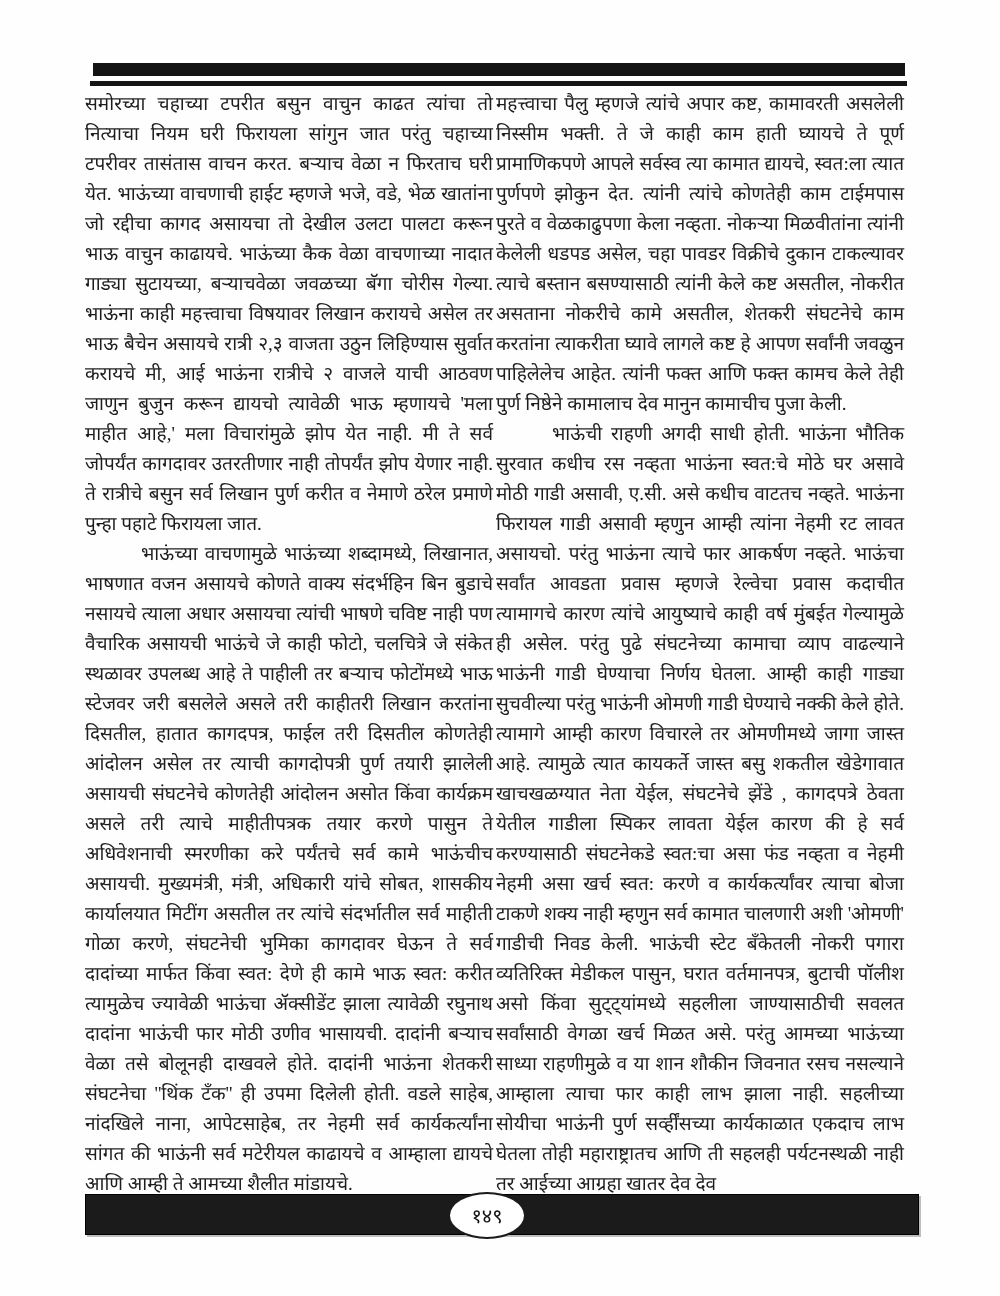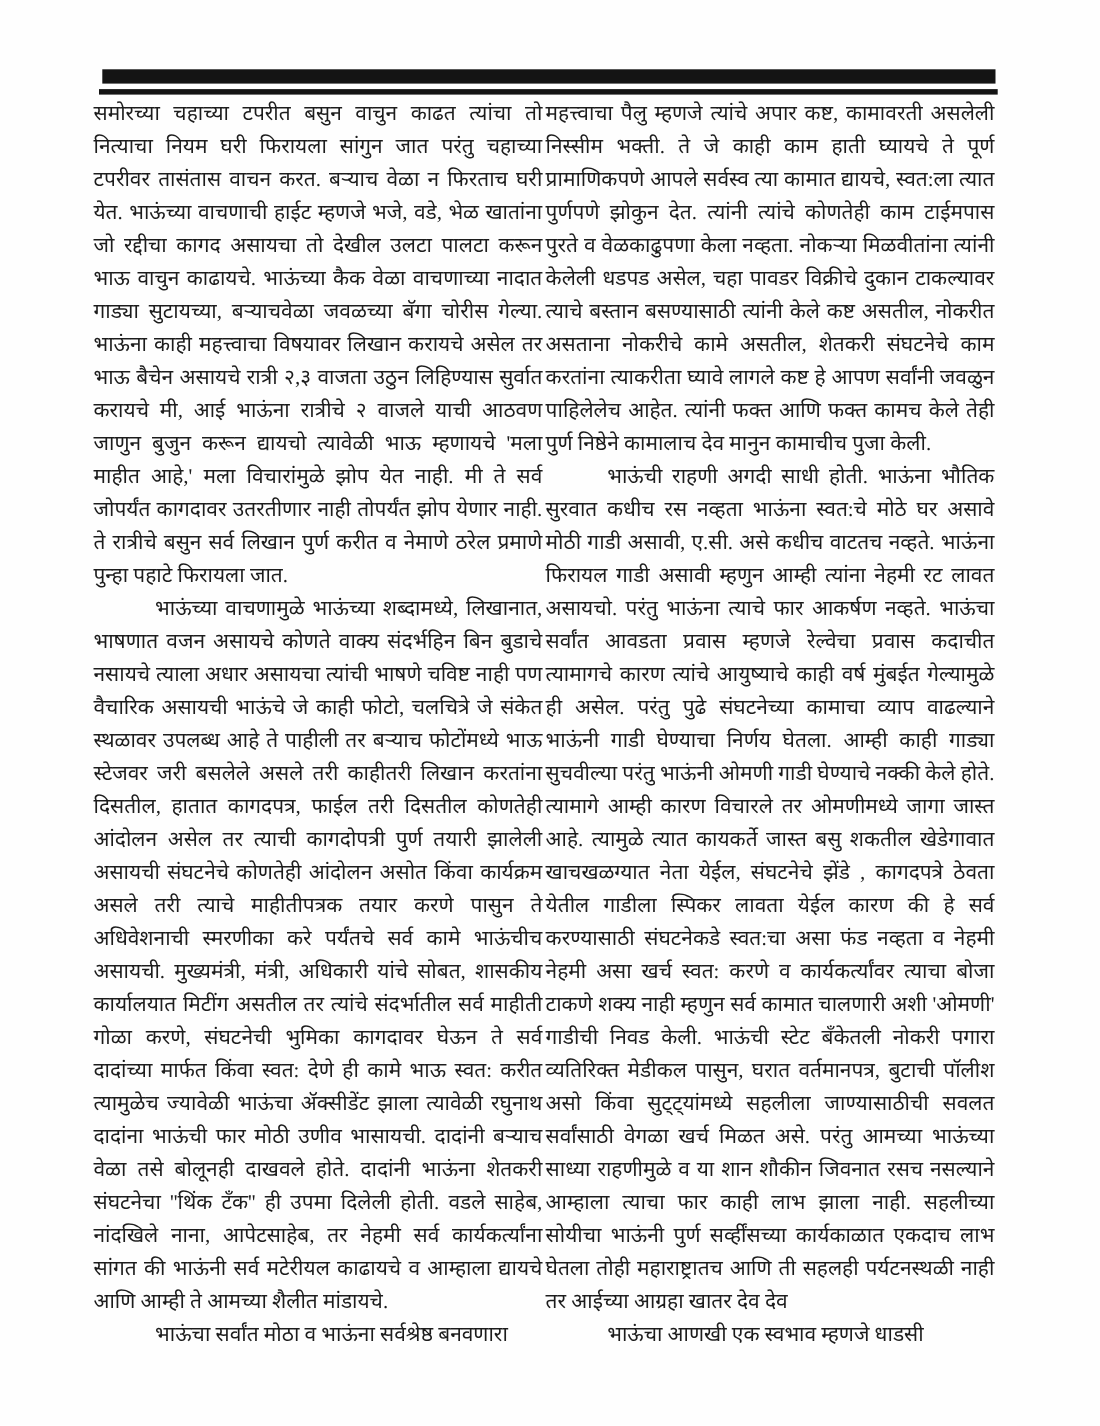--- a/index.html
+++ b/index.html
@@ -92,14 +92,19 @@
     <p class="indent">भाऊंच्या वाचणामुळे भाऊंच्या शब्दामध्ये, लिखानात, भाषणात वजन असायचे कोणते वाक्य संदर्भहिन बिन बुडाचे नसायचे त्याला अधार असायचा त्यांची भाषणे चविष्ट नाही पण वैचारिक असायची भाऊंचे जे काही फोटो, चलचित्रे जे संकेत स्थळावर उपलब्ध आहे ते पाहीली तर बऱ्याच फोटोंमध्ये भाऊ स्टेजवर जरी बसलेले असले तरी काहीतरी लिखान करतांना दिसतील, हातात कागदपत्र, फाईल तरी दिसतील कोणतेही आंदोलन असेल तर त्याची कागदोपत्री पुर्ण तयारी झालेली असायची संघटनेचे कोणतेही आंदोलन असोत किंवा कार्यक्रम असले तरी त्याचे माहीतीपत्रक तयार करणे पासुन ते अधिवेशनाची स्मरणीका करे पर्यंतचे सर्व कामे भाऊंचीच असायची. मुख्यमंत्री, मंत्री, अधिकारी यांचे सोबत, शासकीय कार्यालयात मिटींग असतील तर त्यांचे संदर्भातील सर्व माहीती गोळा करणे, संघटनेची भुमिका कागदावर घेऊन ते सर्व दादांच्या मार्फत किंवा स्वत: देणे ही कामे भाऊ स्वत: करीत त्यामुळेच ज्यावेळी भाऊंचा ॲक्सीडेंट झाला त्यावेळी रघुनाथ दादांना भाऊंची फार मोठी उणीव भासायची. दादांनी बऱ्याच वेळा तसे बोलूनही दाखवले होते. दादांनी भाऊंना शेतकरी संघटनेचा ''थिंक टँक'' ही उपमा दिलेली होती. वडले साहेब, नांदखिले नाना, आपेटसाहेब, तर नेहमी सर्व कार्यकर्त्यांना सांगत की भाऊंनी सर्व मटेरीयल काढायचे व आम्हाला द्यायचे आणि आम्ही ते आमच्या शैलीत मांडायचे.</p>
     <p class="indent">भाऊंचा सर्वांत मोठा व भाऊंना सर्वश्रेष्ठ बनवणारा</p>
   </div>
 
   <div class="column col-right">
     <p>महत्त्वाचा पैलु म्हणजे त्यांचे अपार कष्ट, कामावरती असलेली निस्सीम भक्ती. ते जे काही काम हाती घ्यायचे ते पूर्ण प्रामाणिकपणे आपले सर्वस्व त्या कामात द्यायचे, स्वत:ला त्यात पुर्णपणे झोकुन देत. त्यांनी त्यांचे कोणतेही काम टाईमपास पुरते व वेळकाढुपणा केला नव्हता. नोकऱ्या मिळवीतांना त्यांनी केलेली धडपड असेल, चहा पावडर विक्रीचे दुकान टाकल्यावर त्याचे बस्तान बसण्यासाठी त्यांनी केले कष्ट असतील, नोकरीत असताना नोकरीचे कामे असतील, शेतकरी संघटनेचे काम करतांना त्याकरीता घ्यावे लागले कष्ट हे आपण सर्वांनी जवळुन पाहिलेलेच आहेत. त्यांनी फक्त आणि फक्त कामच केले तेही पुर्ण निष्ठेने कामालाच देव मानुन कामाचीच पुजा केली.</p>
     <p class="indent">भाऊंची राहणी अगदी साधी होती. भाऊंना भौतिक सुरवात कधीच रस नव्हता भाऊंना स्वत:चे मोठे घर असावे मोठी गाडी असावी, ए.सी. असे कधीच वाटतच नव्हते. भाऊंना फिरायल गाडी असावी म्हणुन आम्ही त्यांना नेहमी रट लावत असायचो. परंतु भाऊंना त्याचे फार आकर्षण नव्हते. भाऊंचा सर्वांत आवडता प्रवास म्हणजे रेल्वेचा प्रवास कदाचीत त्यामागचे कारण त्यांचे आयुष्याचे काही वर्ष मुंबईत गेल्यामुळे ही असेल. परंतु पुढे संघटनेच्या कामाचा व्याप वाढल्याने भाऊंनी गाडी घेण्याचा निर्णय घेतला. आम्ही काही गाड्या सुचवील्या परंतु भाऊंनी ओमणी गाडी घेण्याचे नक्की केले होते. त्यामागे आम्ही कारण विचारले तर ओमणीमध्ये जागा जास्त आहे. त्यामुळे त्यात कायकर्ते जास्त बसु शकतील खेडेगावात खाचखळग्यात नेता येईल, संघटनेचे झेंडे , कागदपत्रे ठेवता येतील गाडीला स्पिकर लावता येईल कारण की हे सर्व करण्यासाठी संघटनेकडे स्वत:चा असा फंड नव्हता व नेहमी नेहमी असा खर्च स्वत: करणे व कार्यकर्त्यांवर त्याचा बोजा टाकणे शक्य नाही म्हणुन सर्व कामात चालणारी अशी 'ओमणी' गाडीची निवड केली. भाऊंची स्टेट बँकेतली नोकरी पगारा व्यतिरिक्त मेडीकल पासुन, घरात वर्तमानपत्र, बुटाची पॉलीश असो किंवा सुट्ट्यांमध्ये सहलीला जाण्यासाठीची सवलत सर्वांसाठी वेगळा खर्च मिळत असे. परंतु आमच्या भाऊंच्या साध्या राहणीमुळे व या शान शौकीन जिवनात रसच नसल्याने आम्हाला त्याचा फार काही लाभ झाला नाही. सहलीच्या सोयीचा भाऊंनी पुर्ण सर्व्हींसच्या कार्यकाळात एकदाच लाभ घेतला तोही महाराष्ट्रातच आणि ती सहलही पर्यटनस्थळी नाही तर आईच्या आग्रहा खातर देव देव</p>
     <p class="indent">भाऊंचा आणखी एक स्वभाव म्हणजे धाडसी</p>
   </div>
 
+  <div class="footer-bar">
+    <div class="page-number-badge">
+      <span>१४९</span>
+    </div>
+  </div>
 
 </div>
 
 </body></html>

